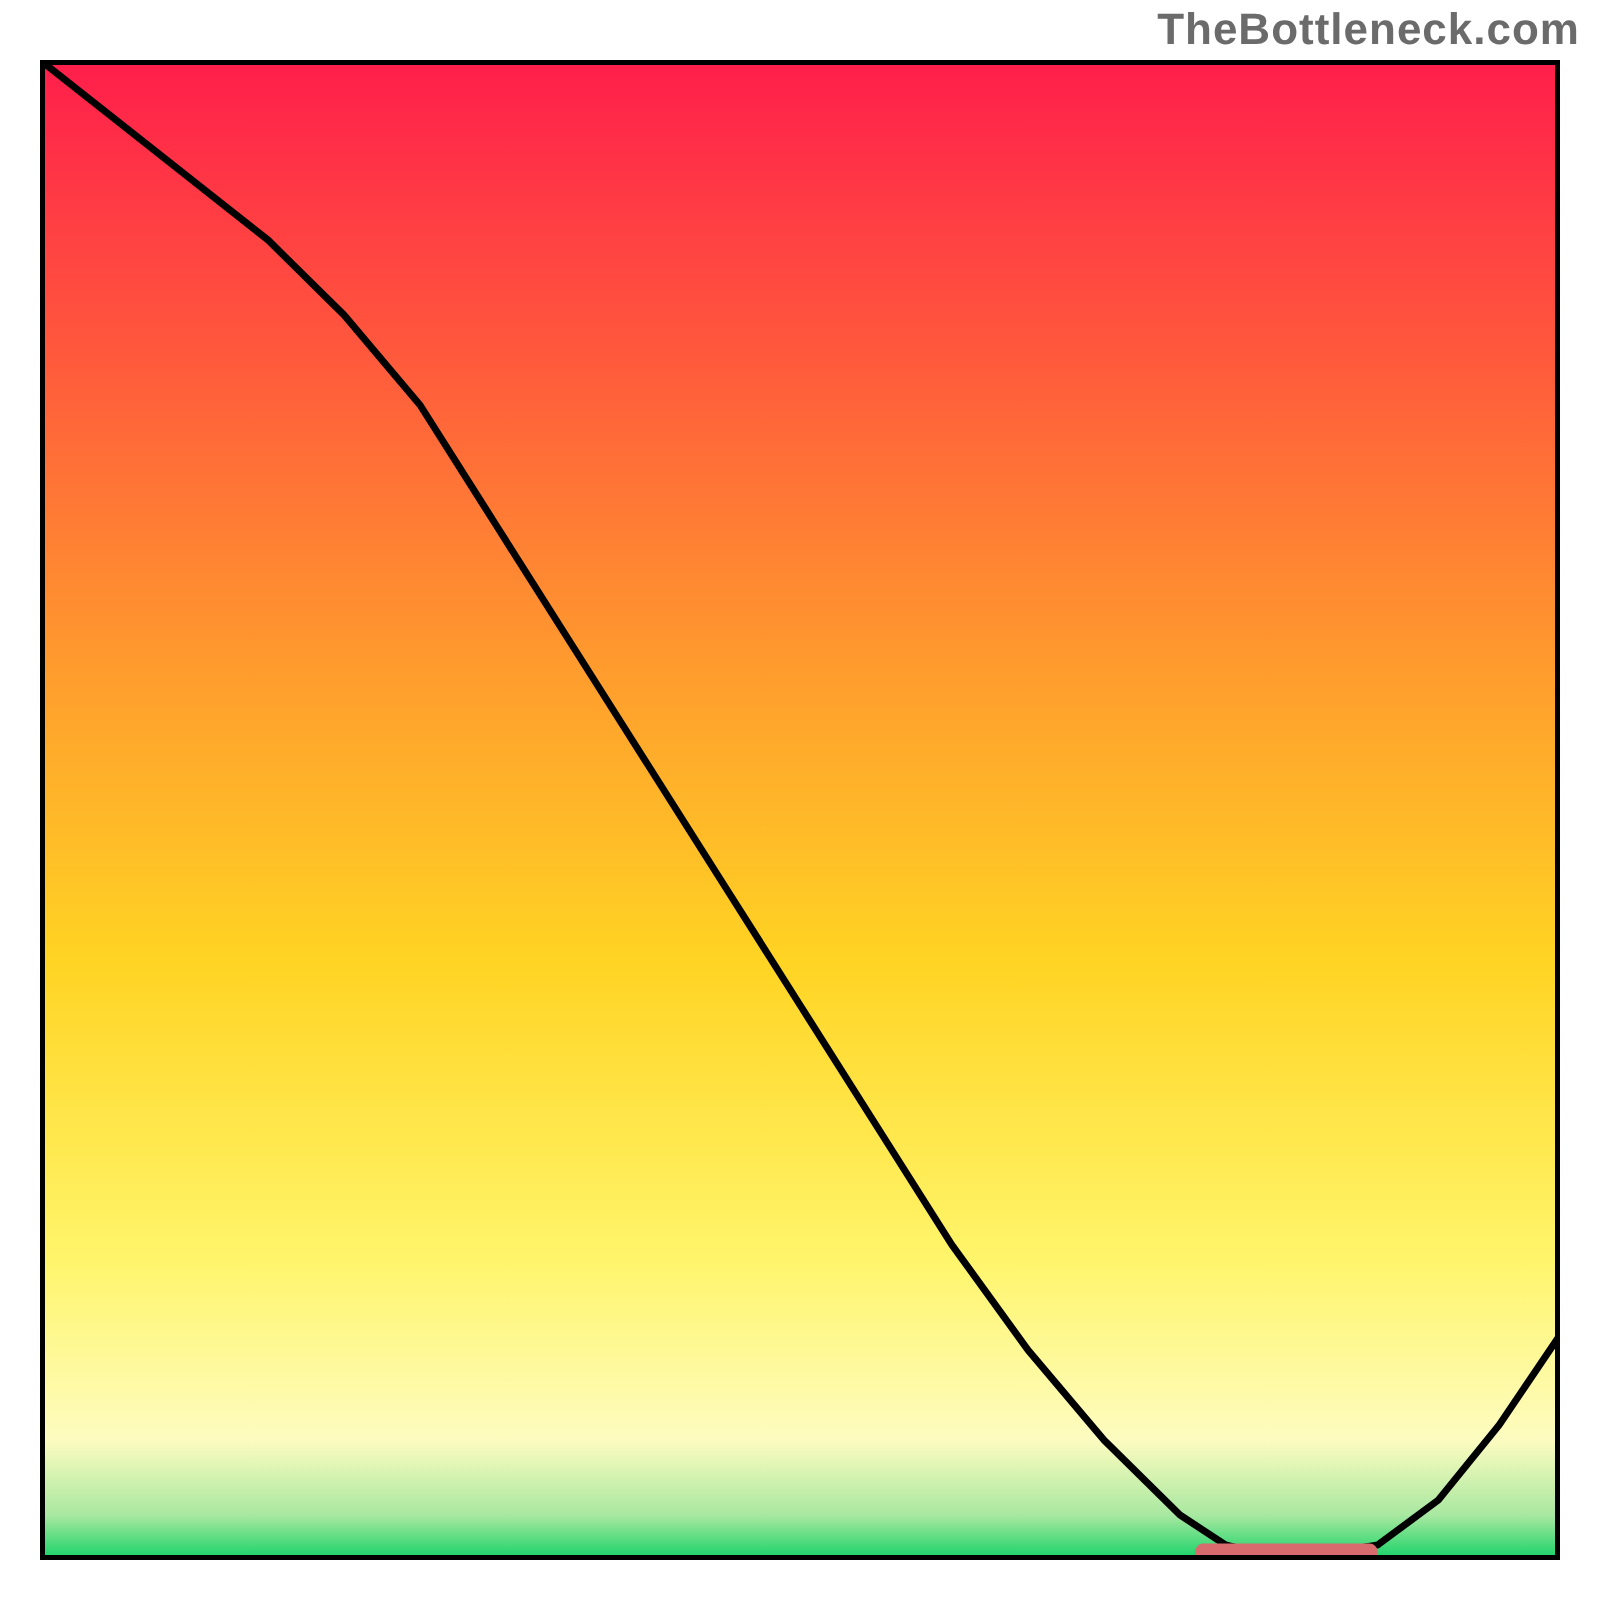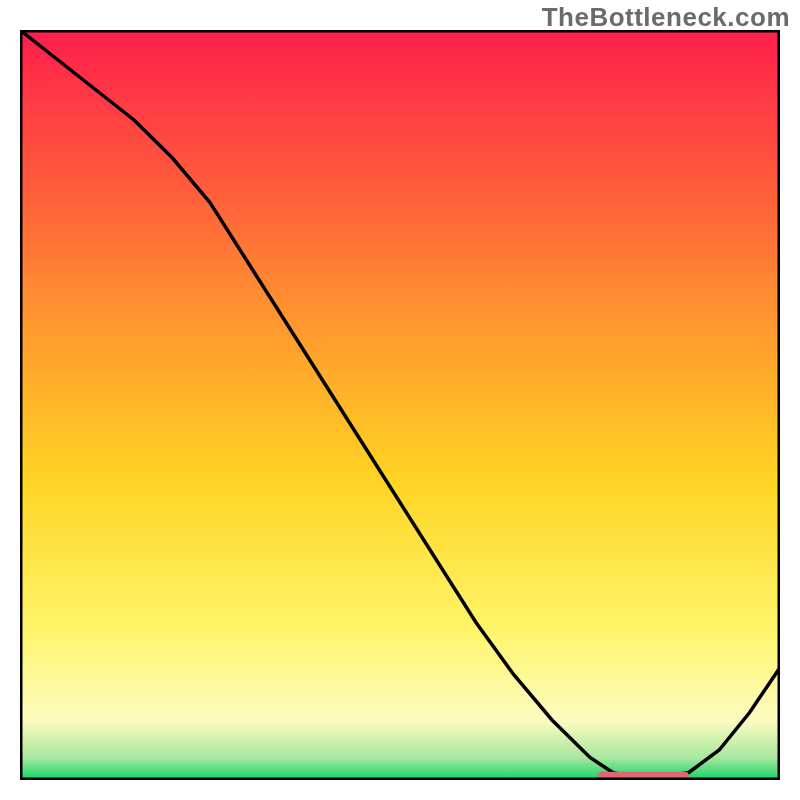--- a/index.html
+++ b/index.html
@@ -13,21 +13,21 @@
   }
   .container {
     position: relative;
     width: 800px;
     height: 800px;
   }
   .watermark {
     position: absolute;
     top: 2px;
     right: 10px;
-    font-size: 26px;
+    font-size: 22px;
     font-weight: 600;
     color: #6b6b6b;
     letter-spacing: 0.5px;
     z-index: 10;
   }
   .plot {
     position: absolute;
     left: 20px;
     top: 30px;
     width: 760px;

